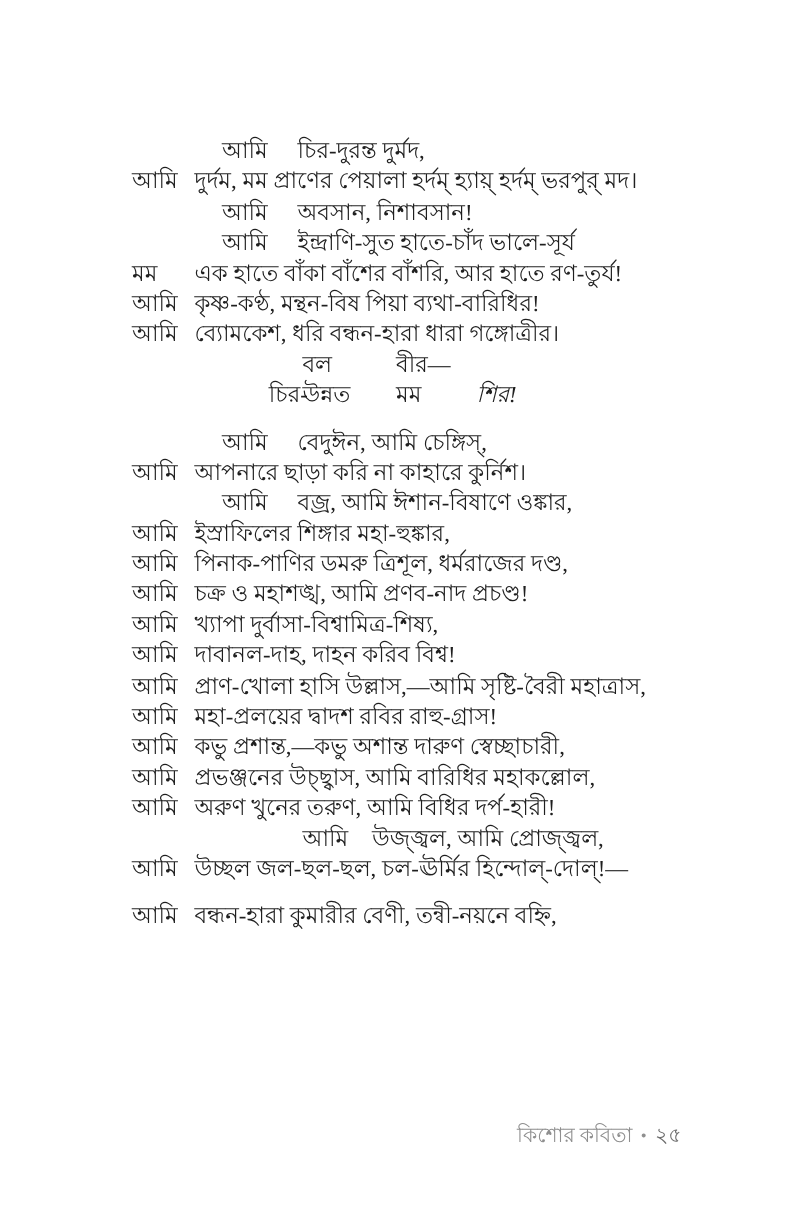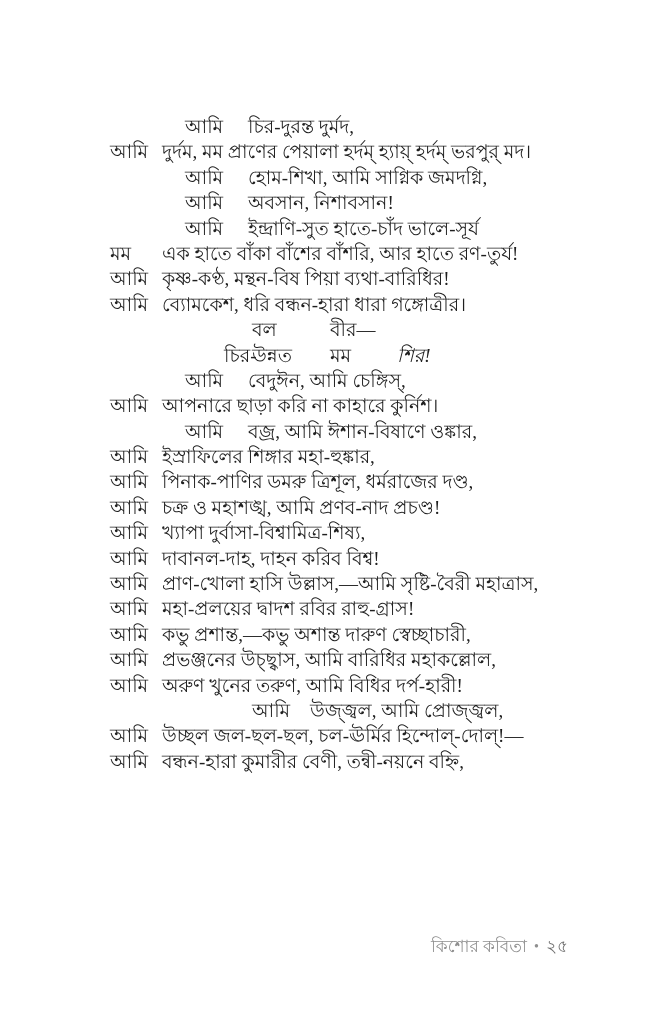--- a/index.html
+++ b/index.html
@@ -24,21 +24,21 @@
     position: absolute;
     left: 110px;
     top: 114px;
     width: 500px;
     font-size: 19px;
     line-height: 25.4px;
     color: var(--text-color, #1f1f1f);
     white-space: nowrap;
   }
   .stanza { margin: 0; }
-  .stanza + .stanza { }
+  .stanza + .stanza { margin-top: 14px; }
   .line {
     height: 25.4px;
     position: relative;
   }
   
   .line .anchor { display: inline-block; }
   .ind-0 .anchor { width: 52px; }
   .ind-1 { margin-left: 75px; }
   .ind-1 .anchor { width: 63px; }
   .ind-2 { margin-left: 142px; }
@@ -70,21 +70,20 @@
   }
 </style>
 </head>
 <body>
 
 <div class="page">
   <div class="poem">
       <div class="stanza">
         <div class="line ind-1"><span class="anchor">আমি</span><span>চির-দুরন্ত দুর্মদ,</span></div>
         <div class="line ind-0"><span class="anchor">আমি</span><span>দুর্দম, মম প্রাণের পেয়ালা হর্দম্‌ হ্যায়্‌ হর্দম্‌ ভরপুর্‌ মদ।</span></div>
-        <div class="line ind-1"><span class="anchor">আমি</span><span>হোম-শিখা, আমি সাগ্নিক জমদগ্নি,</span></div>
         <div class="line ind-1"><span class="anchor">আমি</span><span>অবসান, নিশাবসান!</span></div>
         <div class="line ind-1"><span class="anchor">আমি</span><span>ইন্দ্রাণি-সুত হাতে-চাঁদ ভালে-সূর্য</span></div>
         <div class="line ind-0"><span class="anchor">মম</span><span>এক হাতে বাঁকা বাঁশের বাঁশরি, আর হাতে রণ-তুর্য!</span></div>
         <div class="line ind-0"><span class="anchor">আমি</span><span>কৃষ্ণ-কণ্ঠ, মন্থন-বিষ পিয়া ব্যথা-বারিধির!</span></div>
         <div class="line ind-0"><span class="anchor">আমি</span><span>ব্যোমকেশ, ধরি বন্ধন-হারা ধারা গঙ্গোত্রীর।</span></div>
         <div class="line spread">
           <span class="sw col-1">বল</span>
           <span class="sw col-2">বীর—</span>
         </div>
         <div class="line spread">

